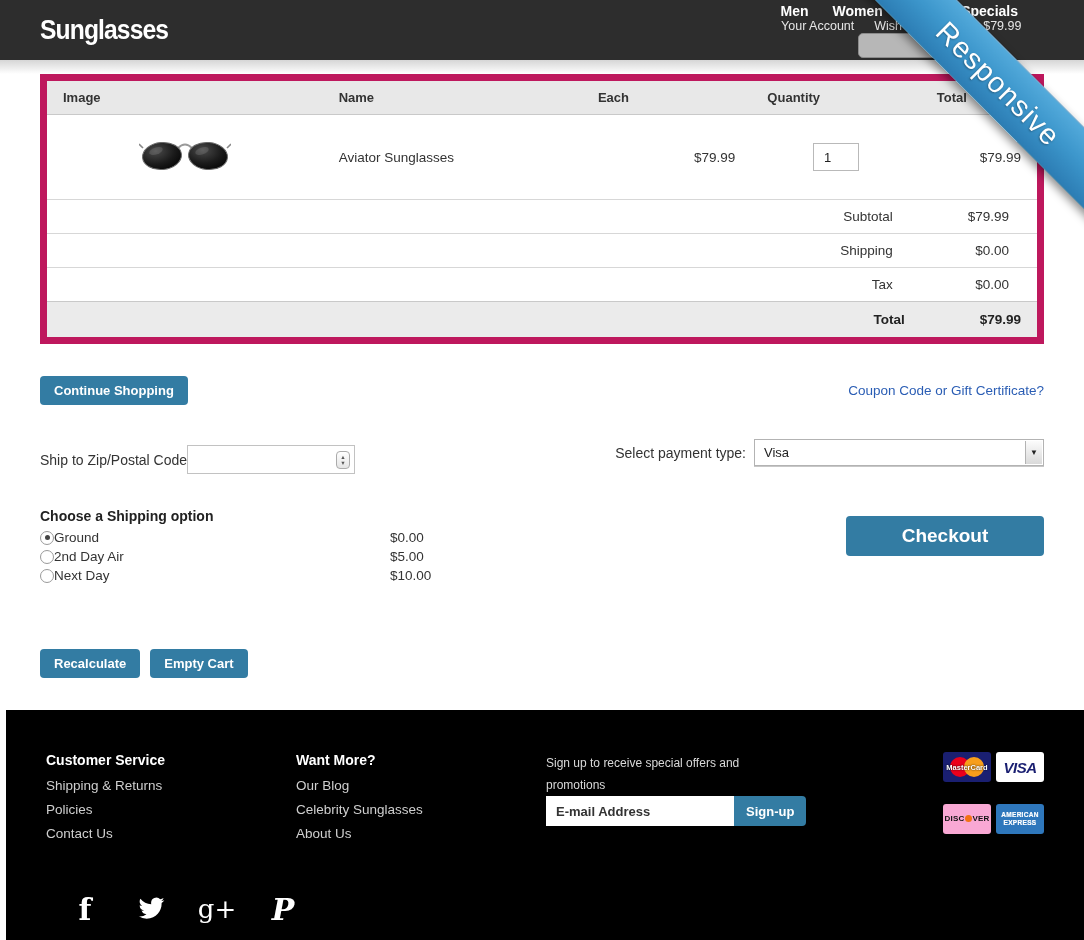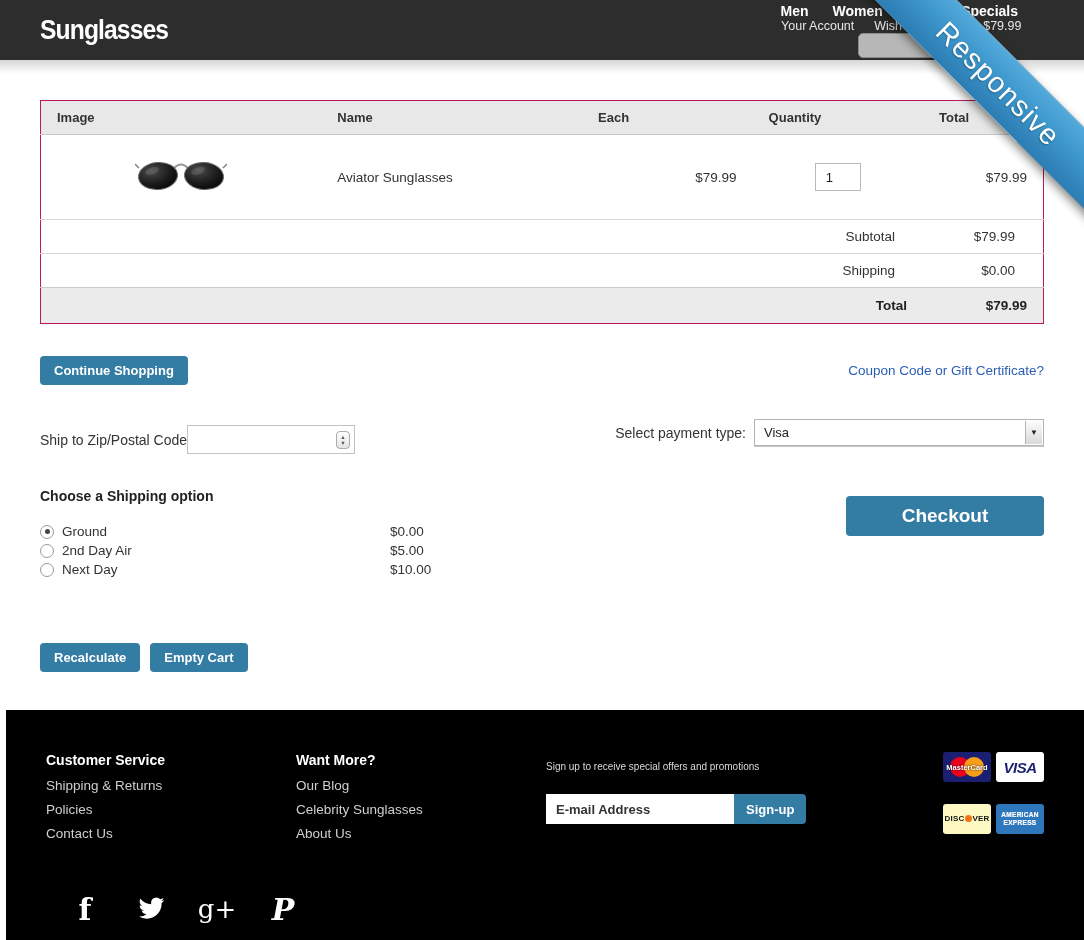--- a/index.html
+++ b/index.html
@@ -32,22 +32,22 @@
     transform:rotate(45deg); text-align:center; line-height:58px;
     color:#fff; font-size:29px; letter-spacing:1px;
     text-shadow:0 1px 2px rgba(0,0,0,.35);
     box-shadow:0 4px 10px rgba(0,0,0,.45);
     border-top:1px solid rgba(255,255,255,.35);
     border-bottom:1px solid rgba(0,0,0,.2);
   }
 
   
   .container { padding:0 40px; }
-  table.cart { width:100%; border-collapse:collapse; margin-top:26px;
-               border:1px solid #be185d; font-size:13.5px; }
+  table.cart { width:100%; border-collapse:collapse; 
+               border:7px solid #be185d; font-size:13.5px; }
   table.cart th { background:#e8e8e8; color:#333; font-size:13px; text-align:left;
                   padding:9px 16px; border-bottom:1px solid #c9c9c9; }
   th.r, td.r { text-align:right; }
   th.c, td.c { text-align:center; }
   table.cart td { padding:20px 16px; }
   tr.item-row td { height:78px; }
   tr.sum-row td { border-top:1px solid #d7d7d7; padding:9px 28px; font-size:13.5px; }
   tr.total-row td { border-top:1px solid #c9c9c9; background:#ebebeb; font-weight:bold;
                     padding:10px 16px; color:#222; }
   .qty-input { width:46px; height:28px; border:1px solid #b9b9b9; font-size:13px;
@@ -74,57 +74,57 @@
   .pay-label { font-size:14px; color:#333; margin-right:8px; }
   .select { width:290px; height:27px; background:#fff; border:1px solid #b3b3b3;
             position:relative; display:flex; align-items:center; padding-left:9px;
             font-size:13px; color:#222; cursor:pointer; box-shadow:0 1px 0 rgba(0,0,0,.22); }
   .select .arrow-btn { position:absolute; right:1px; top:1px; bottom:1px; width:17px;
             border-left:1px solid #b3b3b3; background:linear-gradient(#fcfcfc,#d9d9d9);
             display:flex; align-items:center; justify-content:center; }
   .select .arrow-btn span { font-size:8px; color:#222; }
 
   .row-ship { display:flex; justify-content:space-between; align-items:flex-start; margin-top:34px; }
-  .ship-title { font-size:14px; font-weight:bold; color:#222; margin-bottom:18px; }
+  .ship-title { font-size:14px; font-weight:bold; color:#222; margin-bottom:4px; }
   .ship-option { display:grid; grid-template-columns:350px auto; align-items:center; font-size:13.5px; padding:2px 0; }
-  .ship-option .opt-left { display:flex; align-items:center; gap:8px; }
+  .ship-option .opt-left { display:flex; align-items:center; }
   .radio { appearance:none; -webkit-appearance:none; width:14px; height:14px; border:1px solid #9a9a9a;
            border-radius:50%; background:#fff; margin:0; cursor:pointer; position:relative; }
   .radio:checked::after { content:""; position:absolute; left:3.5px; top:3.5px; width:5px; height:5px;
            border-radius:50%; background:#444; }
   .checkout-btn { width:198px; height:40px; font-size:19px; border-radius:4px; margin-top:8px; }
 
   .row-recalc { margin-top:64px; display:flex; gap:10px; }
 
   
   .footer { position:absolute; left:6px; right:0; bottom:0; height:230px; background:#000;
             padding:42px 40px 0; color:#fff; }
   .footer-cols { display:flex; }
   .f-col { width:250px; }
   .f-col-news { width:300px; }
   .f-title { font-size:14px; font-weight:bold; color:#fff; margin-bottom:10px; }
   .f-link { display:block; color:#cfcfcf; font-size:13.5px; margin-bottom:9px; cursor:pointer; }
-  .news-text { color:#d9d9d9; font-size:10px; line-height:30px; width:230px; margin-bottom:12px; }
+  .news-text { color:#d9d9d9; font-size:12px; line-height:22px; width:230px; }
   .news-row { display:flex; }
   .email-input { width:188px; height:30px; border:none; padding:0 10px; font-family:inherit;
                  font-size:13px; font-weight:bold; color:#333; }
   .email-input::placeholder { color:#333; opacity:1; }
   .signup-btn { height:30px; font-size:13px; padding:0 12px; border-radius:0 4px 4px 0; }
   .cards { margin-left:auto; display:grid; grid-template-columns:48px 48px; grid-gap:5px; }
   .card { width:48px; height:30px; border-radius:3px; display:flex; align-items:center;
           justify-content:center; position:relative; overflow:hidden; }
   .card-mc { background:#1a1f71; }
   .card-mc .circ { position:absolute; width:20px; height:20px; border-radius:50%; top:5px; }
   .card-mc .c1 { background:#eb001b; left:7px; }
   .card-mc .c2 { background:#f79e1b; left:21px; }
   .card-mc .mc-text { position:relative; z-index:2; color:#fff; font-size:7.5px; font-weight:bold;
           text-shadow:0 0 2px #000; }
   .card-visa { background:#fff; }
   .card-visa span { color:#1a1f71; font-size:15px; font-weight:bold; font-style:italic; letter-spacing:-0.5px; }
-  .card-disc { background:#fef9c3; }
+  .card-disc { background:#f9a8d4; }
   .card-disc span { color:#111; font-size:8px; font-weight:bold; letter-spacing:.2px; display:flex; align-items:center; }
   .card-disc .o { width:7px; height:7px; background:#f47216; border-radius:50%; display:inline-block; margin:0 .5px; }
   .card-amex { background:#2e77bc; flex-direction:column; }
   .card-amex span { color:#fff; font-size:6.5px; font-weight:bold; letter-spacing:.3px;
           -webkit-text-stroke:.2px #fff; line-height:7.5px; }
   .social-row { margin-top:44px; margin-left:24px; display:flex; align-items:center; gap:36px; }
   .social { color:#fff; cursor:pointer; display:flex; align-items:center; justify-content:center; width:30px; height:30px; }
   .social-f { font-size:30px; font-weight:bold; font-family:"DejaVu Serif", serif; }
   .social-g { font-size:26px; font-family:"DejaVu Serif", serif; }
   .social-p { font-size:30px; font-weight:bold; font-family:"DejaVu Serif", serif; font-style:italic; }
@@ -205,20 +205,24 @@
         <td class="r">$79.99</td>
       </tr>
       <tr class="sum-row">
         <td colspan="4" class="r">Subtotal</td>
         <td class="r">$79.99</td>
       </tr>
       <tr class="sum-row">
         <td colspan="4" class="r">Shipping</td>
         <td class="r">$0.00</td>
       </tr>
+      <tr class="sum-row">
+        <td colspan="4" class="r">Tax</td>
+        <td class="r">$0.00</td>
+      </tr>
       <tr class="total-row">
         <td colspan="4" class="r">Total</td>
         <td class="r">$79.99</td>
       </tr>
     </tbody>
   </table>
 
   <div class="row-actions">
     <button class="btn btn-small">Continue Shopping</button>
     <a class="link">Coupon Code or Gift Certificate?</a>

